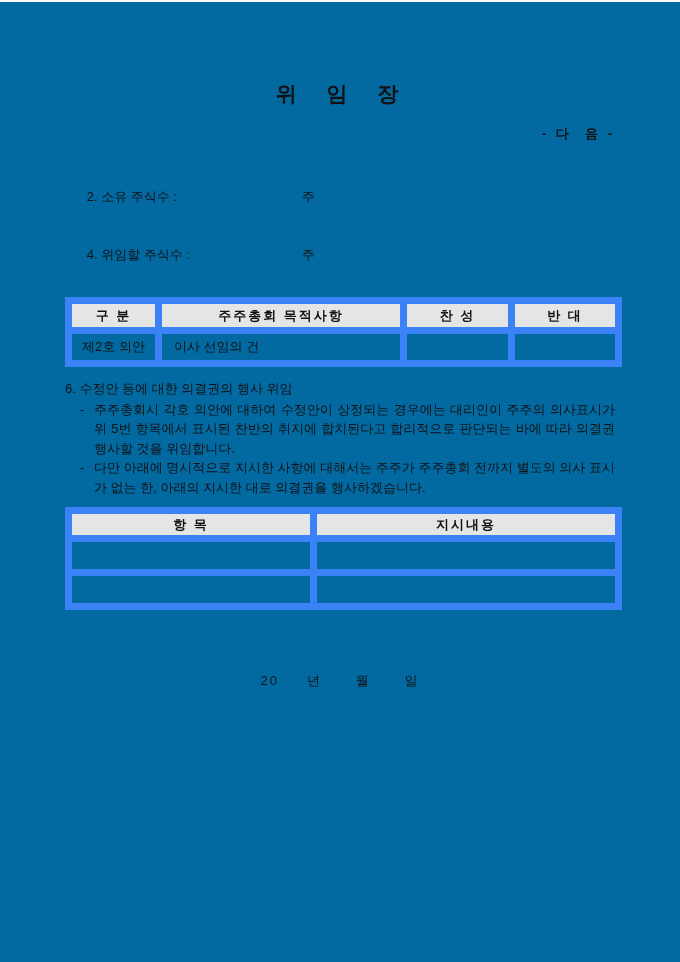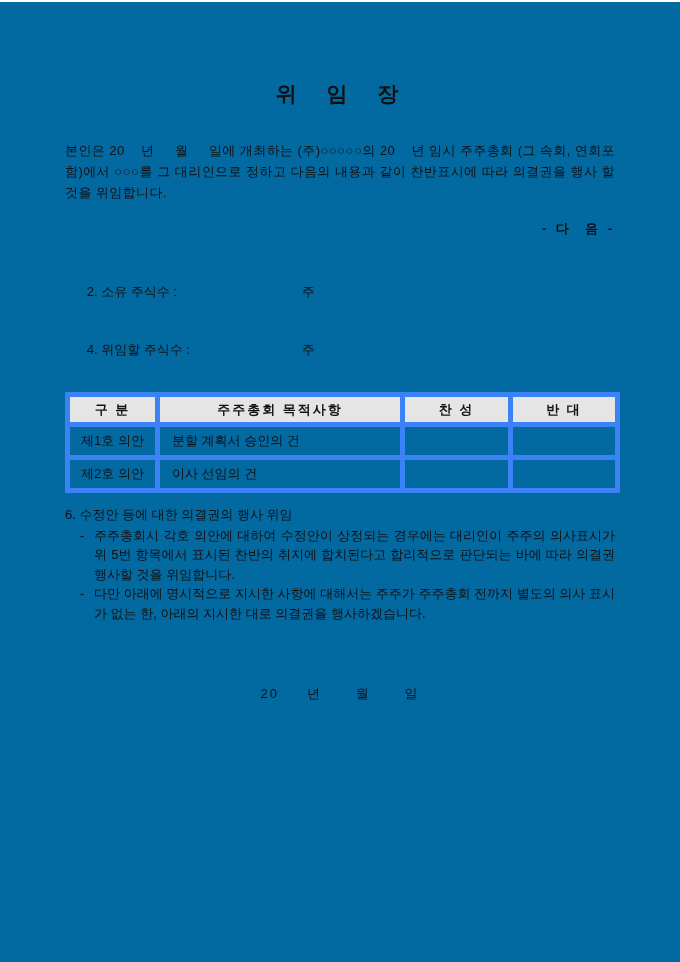--- a/index.html
+++ b/index.html
@@ -37,21 +37,21 @@
     font-weight: bold;
     letter-spacing: 3px;
     white-space: pre;
   }
   .num-list { margin-top: 24px; line-height: 19.5px; }
   .list-item { white-space: pre; }
   .li-label { display: inline-block; min-width: 215px; white-space: pre; }
   .li-unit { white-space: pre; }
 
   table { border-collapse: collapse; width: 100%; table-layout: fixed; }
-  th, td { border: 5px solid #3b82f6; font-size: 13px; }
+  th, td { border: 7px solid #3b82f6; font-size: 13px; }
   th { background: #e5e5e5; font-weight: bold; text-align: center; letter-spacing: 2px; }
 
   .t1 { margin-top: 13px; }
   .t1 th { height: 30px; }
   .t1 td { height: 33px; }
   .t2 { margin-top: 10px; }
   .t2 th { height: 28px; }
   .t2 td { height: 34px; }
   td.cell-center { text-align: center; }
   td.cell-left { text-align: left; padding-left: 12px; }
@@ -69,21 +69,20 @@
     white-space: pre;
   }
 </style>
 </head>
 <body>
 
 <div class="page">
 
   <h1 class="title">위  임  장</h1>
 
-  <p class="intro">본인은 20    년     월     일에 개최하는 (주)○○○○○의 20    년 임시 주주총회 (그 속회, 연회포함)에서 ○○○를 그 대리인으로 정하고 다음의 내용과 같이 찬반표시에 따라 의결권을 행사 할 것을 위임합니다.</p>
 
   <div class="divider">- 다  음 -</div>
 
   <div class="num-list">
     <div class="list-item">
       <span class="li-label">2. 소유 주식수 :</span><span class="li-unit">주</span>
     </div>
     <div class="list-item">
       <span class="li-label">4. 위임할 주식수 :</span><span class="li-unit">주</span>
     </div>
@@ -99,42 +98,58 @@
     <thead>
       <tr>
         <th>구 분</th>
         <th>주주총회 목적사항</th>
         <th>찬 성</th>
         <th>반 대</th>
       </tr>
     </thead>
     <tbody>
       <tr>
-        <td class="cell-center">제1호 의안</td>
-        <td class="cell-left">분할 계획서 승인의 건</td>
-        <td class="cell-center"></td>
-        <td class="cell-center"></td>
-      </tr>
-      <tr>
         <td class="cell-center">제2호 의안</td>
         <td class="cell-left">이사 선임의 건</td>
         <td class="cell-center"></td>
         <td class="cell-center"></td>
       </tr>
     </tbody>
   </table>
 
   <div class="sec6">
     <div class="sec6-title">6. 수정안 등에 대한 의결권의 행사 위임</div>
     <div class="bullet">
       <span class="dash">-</span>
       <span class="btext">주주총회시 각호 의안에 대하여 수정안이 상정되는 경우에는 대리인이 주주의 의사표시가 위 5번 항목에서 표시된 찬반의 취지에 합치된다고 합리적으로 판단되는 바에 따라 의결권 행사할 것을 위임합니다.</span>
     </div>
     <div class="bullet">
       <span class="dash">-</span>
       <span class="btext">다만 아래에 명시적으로 지시한 사항에 대해서는 주주가 주주총회 전까지 별도의 의사 표시가 없는 한, 아래의 지시한 대로 의결권을 행사하겠습니다.</span>
     </div>
   </div>
 
+  <table class="t2">
+    <colgroup>
+      <col style="width:245px">
+      <col style="width:305px">
+    </colgroup>
+    <thead>
+      <tr>
+        <th>항 목</th>
+        <th>지시내용</th>
+      </tr>
+    </thead>
+    <tbody>
+      <tr>
+        <td class="cell-left"></td>
+        <td class="cell-left"></td>
+      </tr>
+      <tr>
+        <td class="cell-left"></td>
+        <td class="cell-left"></td>
+      </tr>
+    </tbody>
+  </table>
 
   <div class="date-line">20     년      월      일</div>
 
 </div>
 
 </body></html>

